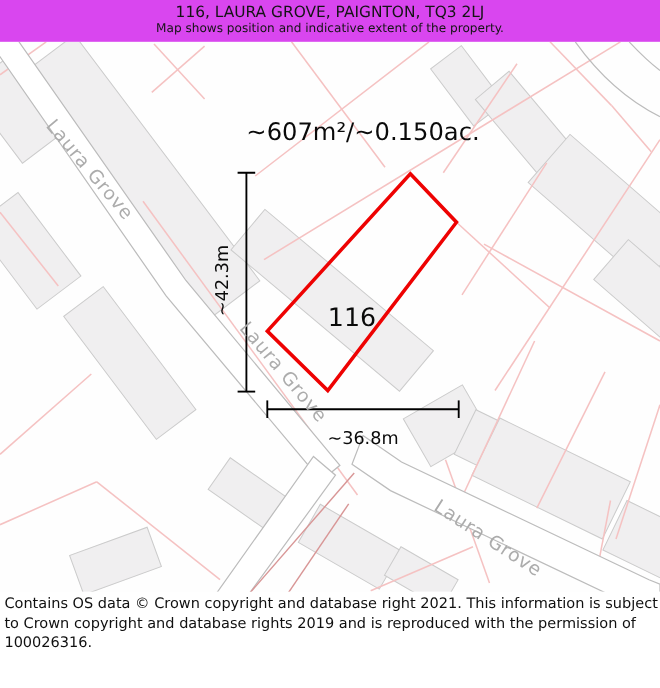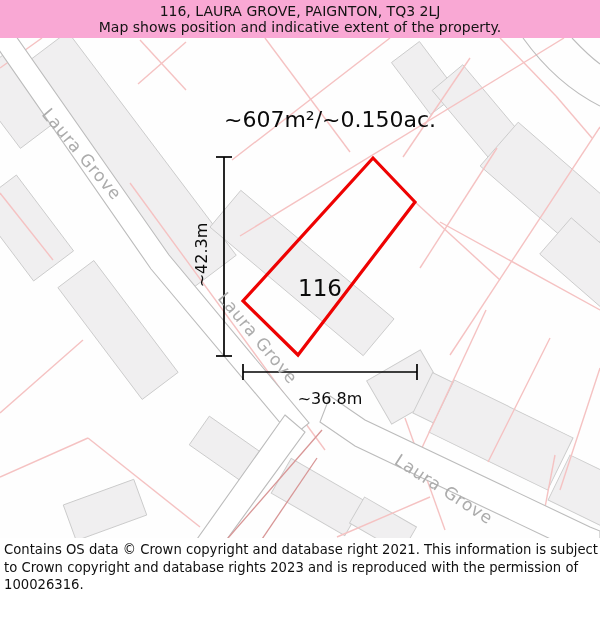--- a/index.html
+++ b/index.html
@@ -1,20 +1,20 @@
 <!DOCTYPE html>
 <html><head>
 <meta charset="utf-8">
 <style>
   html,body{margin:0;padding:0;}
   body{width:600px;height:625px;background:#ffffff;overflow:hidden;
        font-family:"DejaVu Sans","Liberation Sans",sans-serif;color:#111;position:relative;}
-  .header{position:absolute;top:0;left:0;width:600px;height:38px;background:#f9a8d4;text-align:center;z-index:3;}
+  .header{position:absolute;top:0;left:0;width:600px;height:38px;background:#d946ef;text-align:center;z-index:3;}
   .hdr-title{font-size:14px;padding-top:3px;color:#141414;}
-  .hdr-sub{font-size:14px;color:#141414;}
+  .hdr-sub{font-size:11px;color:#141414;}
   .map-wrap{position:absolute;top:38px;left:0;width:600px;height:500px;background:#fefefe;z-index:1;}
   svg{display:block;}
   .bld{fill:#f0eff0;stroke:#cbcbcb;stroke-width:0.9;}
   .pink{stroke:#f5c2c2;stroke-width:1.4;fill:none;}
   .pinkd{stroke:#d89696;stroke-width:1.3;fill:none;}
   .road{fill:#ffffff;stroke:#bcbcbc;stroke-width:1.1;}
   .rcurve{fill:none;stroke:#bcbcbc;stroke-width:1.1;}
   .meas{stroke:#000000;stroke-width:1.7;}
   .street{fill:#acacac;font-size:17px;letter-spacing:0.8px;}
   .arealbl{fill:#0a0a0a;font-size:22px;}
@@ -112,15 +112,15 @@
   <text class="dimlbl" x="330" y="404" text-anchor="middle">~36.8m</text>
 
   <text class="street" x="82" y="160" text-anchor="middle" transform="rotate(50 82 154)">Laura Grove</text>
   <text class="street" x="258" y="344" text-anchor="middle" transform="rotate(50 258 338)">Laura Grove</text>
   <text class="street" x="444" y="495" text-anchor="middle" transform="rotate(33 444 489)">Laura Grove</text>
 </svg>
 </div>
 
 <div class="footer">
   <div>Contains OS data © Crown copyright and database right 2021. This information is subject</div>
-  <div>to Crown copyright and database rights 2023 and is reproduced with the permission of</div>
+  <div>to Crown copyright and database rights 2019 and is reproduced with the permission of</div>
   <div>100026316.</div>
 </div>
 
 </body></html>

